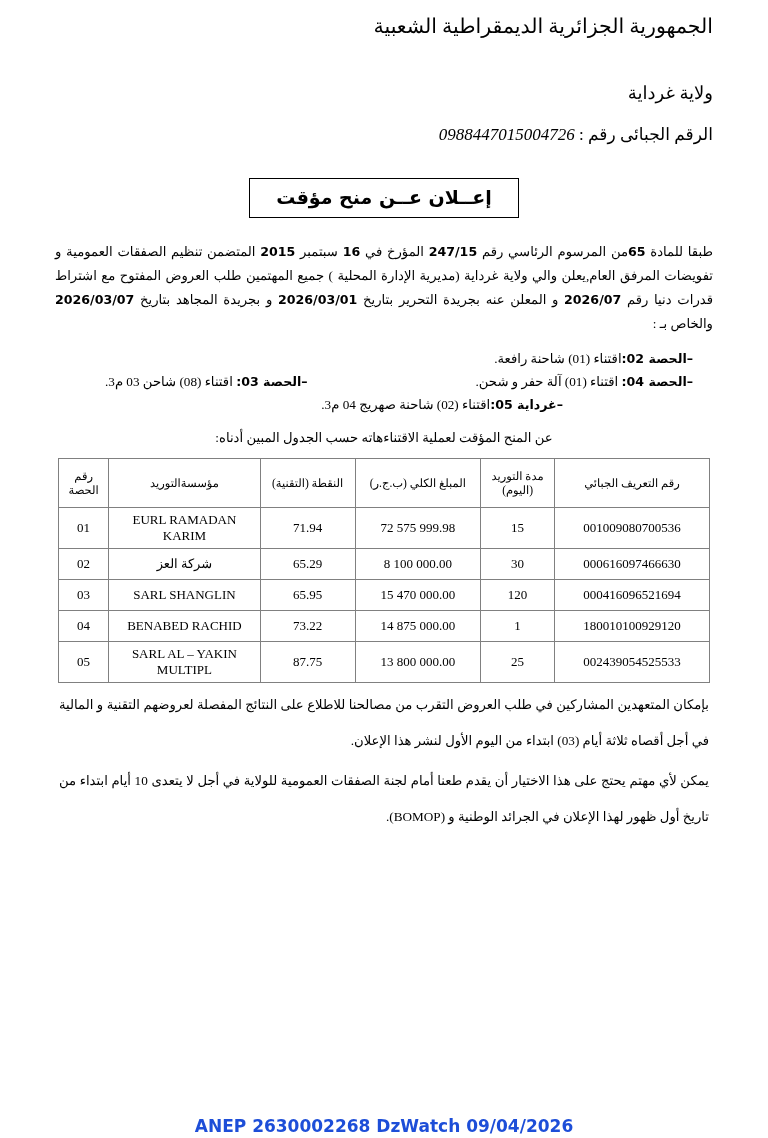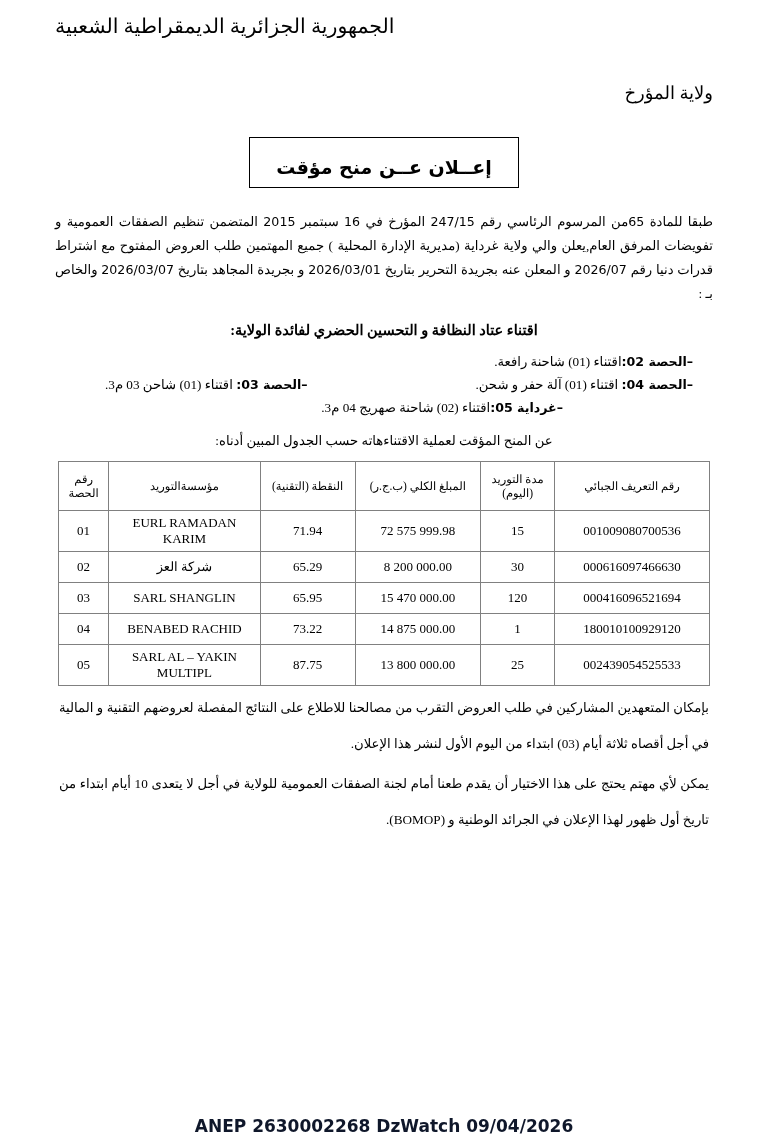--- a/index.html
+++ b/index.html
@@ -18,21 +18,21 @@
   .page {
     position: relative;
     width: 768px;
     height: 1138px;
     box-sizing: border-box;
     padding: 0 55px;
   }
 
   
   .republic {
-    text-align: left;
+    text-align: right;
     font-size: 20.5px;
     margin-top: 14px;
     letter-spacing: 0.5px;
   }
   .org-block {
     margin-top: 40px;
     text-align: right;
     padding-left: 50px;
   }
   .org-line {
@@ -50,41 +50,41 @@
   }
 
   
   .title-wrap {
     margin-top: 28px;
     display: flex;
     justify-content: center;
   }
   .title-box {
     border: 1.3px solid #000;
-    padding: 18px 26px 9px 26px;
+    padding: 7px 26px 9px 26px;
     font-family: "DejaVu Sans", "Liberation Sans", sans-serif;
     font-weight: bold;
     font-size: 19px;
     letter-spacing: 1px;
     white-space: nowrap;
   }
 
   
   .body-block {
     margin-top: 22px;
     text-align: justify;
     font-size: 13.2px;
     line-height: 24px;
   }
   .para {
     margin: 0;
   }
   b.hl {
     font-family: "DejaVu Sans", "Liberation Sans", sans-serif;
-    font-weight: normal;
+    font-weight: bold;
     font-size: 12.6px;
   }
   .subject {
     text-align: center;
     font-weight: bold;
     font-size: 14.5px;
     margin-top: 16px;
   }
 
   
@@ -154,55 +154,58 @@
   }
   .closing p { margin: 4px; }
 
   
   .footer {
     position: absolute;
     left: 0;
     right: 0;
     bottom: 16px;
     text-align: center;
-    color: #0f172a;
+    color: #1d4ed8;
     font-family: "DejaVu Sans", "Liberation Sans", sans-serif;
     font-weight: bold;
     font-size: 17px;
     direction: ltr;
   }
 </style>
 </head>
 <body>
 
 <div class="page">
 
   <div class="republic">الجمهورية الجزائرية الديمقراطية الشعبية</div>
 
   <div class="org-block">
-    <div class="org-line">ولاية المؤرخ</div>
+    <div class="org-line">ولاية غرداية</div>
+    <div class="fiscal-line">
+      <span>الرقم الجبائى رقم :</span>
+      <span class="fiscal-num">0988447015004726</span>
+    </div>
   </div>
 
   <div class="title-wrap">
     <div class="title-box">إعــلان عــن منح مؤقت</div>
   </div>
 
   <div class="body-block">
     <p class="para"><span>طبقا للمادة </span><b class="hl">65</b><span>من المرسوم الرئاسي رقم </span><b class="hl">247/15</b><span> المؤرخ في </span><b class="hl">16</b><span> سبتمبر </span><b class="hl">2015</b><span> المتضمن تنظيم الصفقات العمومية و تفويضات المرفق العام,يعلن والي ولاية غرداية (مديرية الإدارة المحلية ) جميع المهتمين طلب العروض المفتوح مع اشتراط قدرات دنيا رقم </span><b class="hl">2026/07</b><span> و المعلن عنه بجريدة التحرير بتاريخ </span><b class="hl">2026/03/01</b><span> و بجريدة المجاهد بتاريخ </span><b class="hl">2026/03/07</b><span> والخاص بـ :</span></p>
   </div>
 
-  <div class="subject">اقتناء عتاد النظافة و التحسين الحضري لفائدة الولاية:</div>
 
   <div class="lots">
     <div class="lot-row">
       <span class="lot-item"><span class="lot-lbl">–الحصة 02:</span><span>اقتناء (01) شاحنة رافعة.</span></span>
     </div>
     <div class="lot-row">
       <span class="lot-item"><span class="lot-lbl">–الحصة 04:</span><span> اقتناء (01) آلة حفر و شحن.</span></span>
-      <span class="lot-item"><span class="lot-lbl">–الحصة 03:</span><span> اقتناء (01) شاحن 03 م3.</span></span>
+      <span class="lot-item"><span class="lot-lbl">–الحصة 03:</span><span> اقتناء (08) شاحن 03 م3.</span></span>
     </div>
     <div class="lot-row single">
       <span class="lot-item"><span class="lot-lbl">–غرداية 05:</span><span>اقتناء (02) شاحنة صهريج 04 م3.</span></span>
     </div>
   </div>
 
   <div class="note-above">عن المنح المؤقت لعملية الاقتناءهاته حسب الجدول المبين أدناه:</div>
 
   <table class="award">
     <thead>
@@ -220,21 +223,21 @@
         <td class="latin">001009080700536</td>
         <td class="latin">15</td>
         <td class="latin">72 575 999.98</td>
         <td class="latin">71.94</td>
         <td class="latin">EURL RAMADAN KARIM</td>
         <td class="latin">01</td>
       </tr>
       <tr>
         <td class="latin">000616097466630</td>
         <td class="latin">30</td>
-        <td class="latin">8 200 000.00</td>
+        <td class="latin">8 100 000.00</td>
         <td class="latin">65.29</td>
         <td>شركة العز</td>
         <td class="latin">02</td>
       </tr>
       <tr>
         <td class="latin">000416096521694</td>
         <td class="latin">120</td>
         <td class="latin">15 470 000.00</td>
         <td class="latin">65.95</td>
         <td class="latin">SARL SHANGLIN</td>

